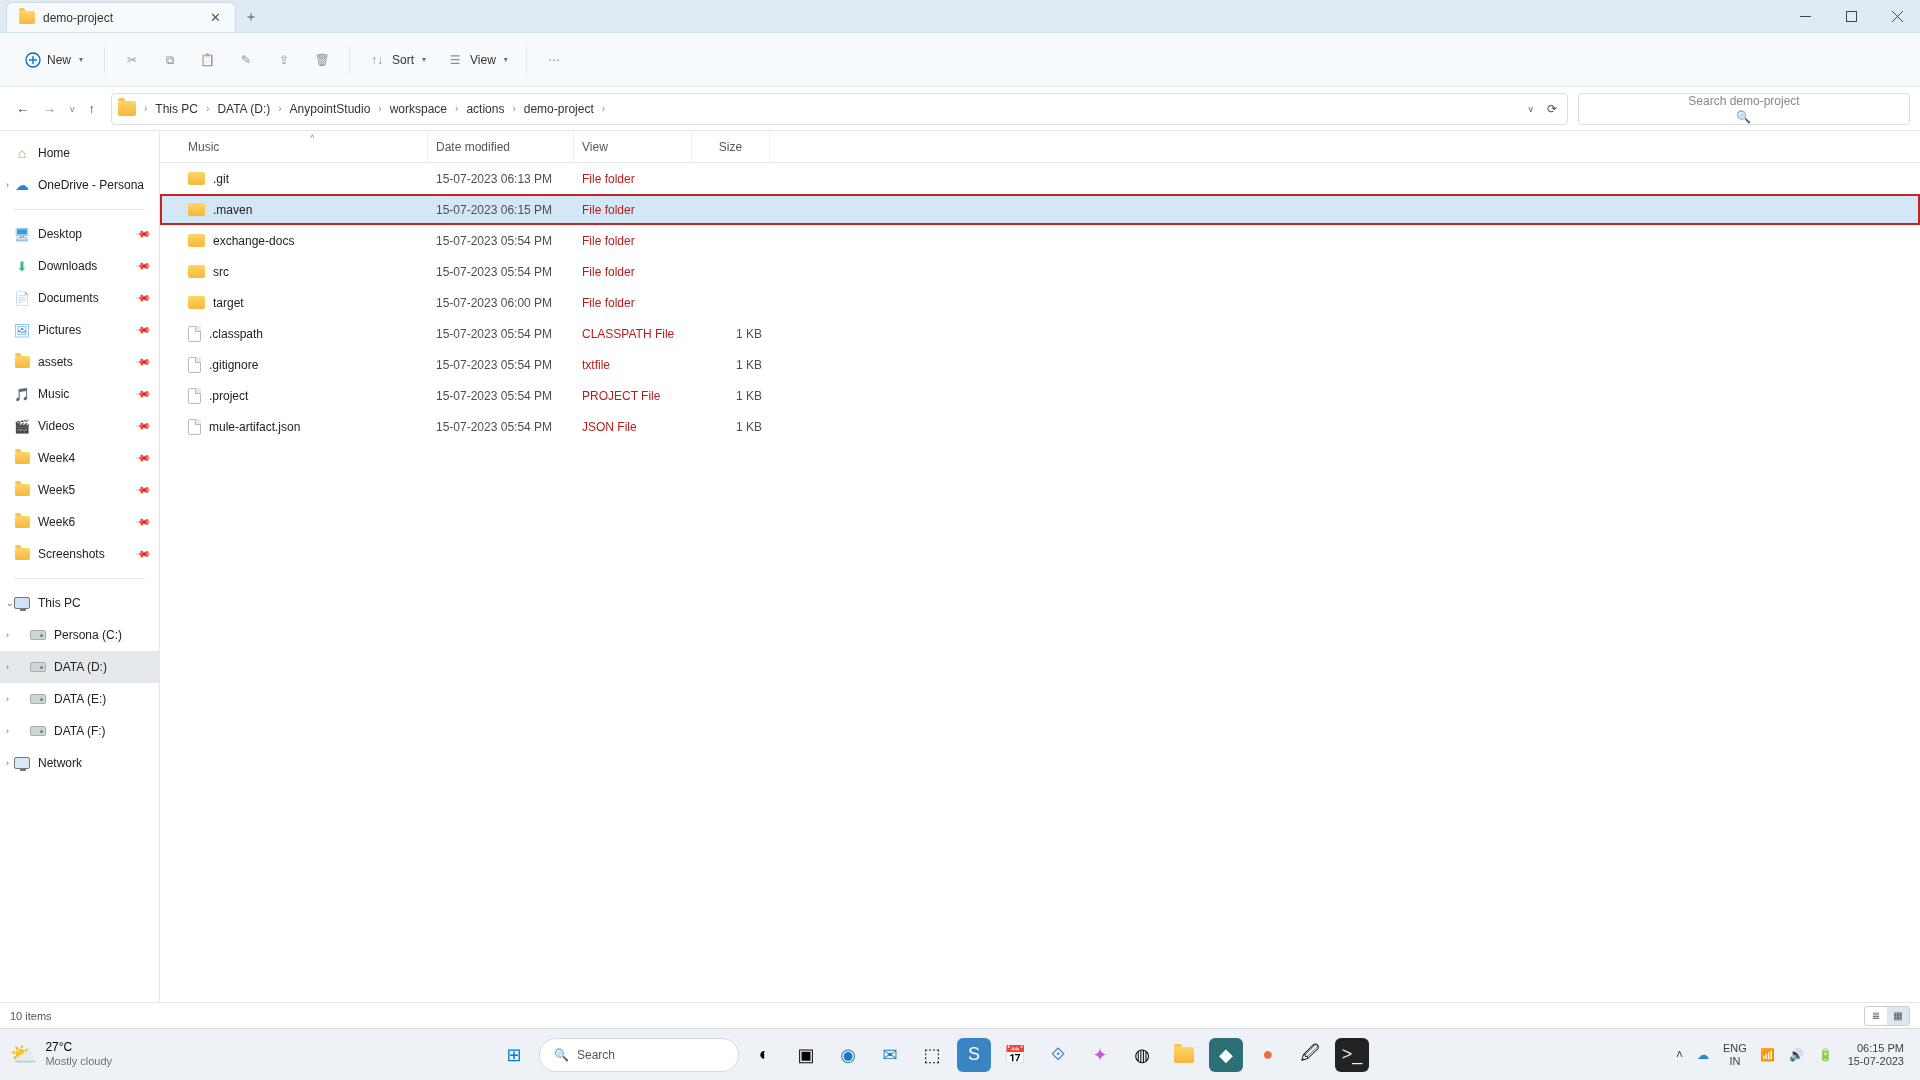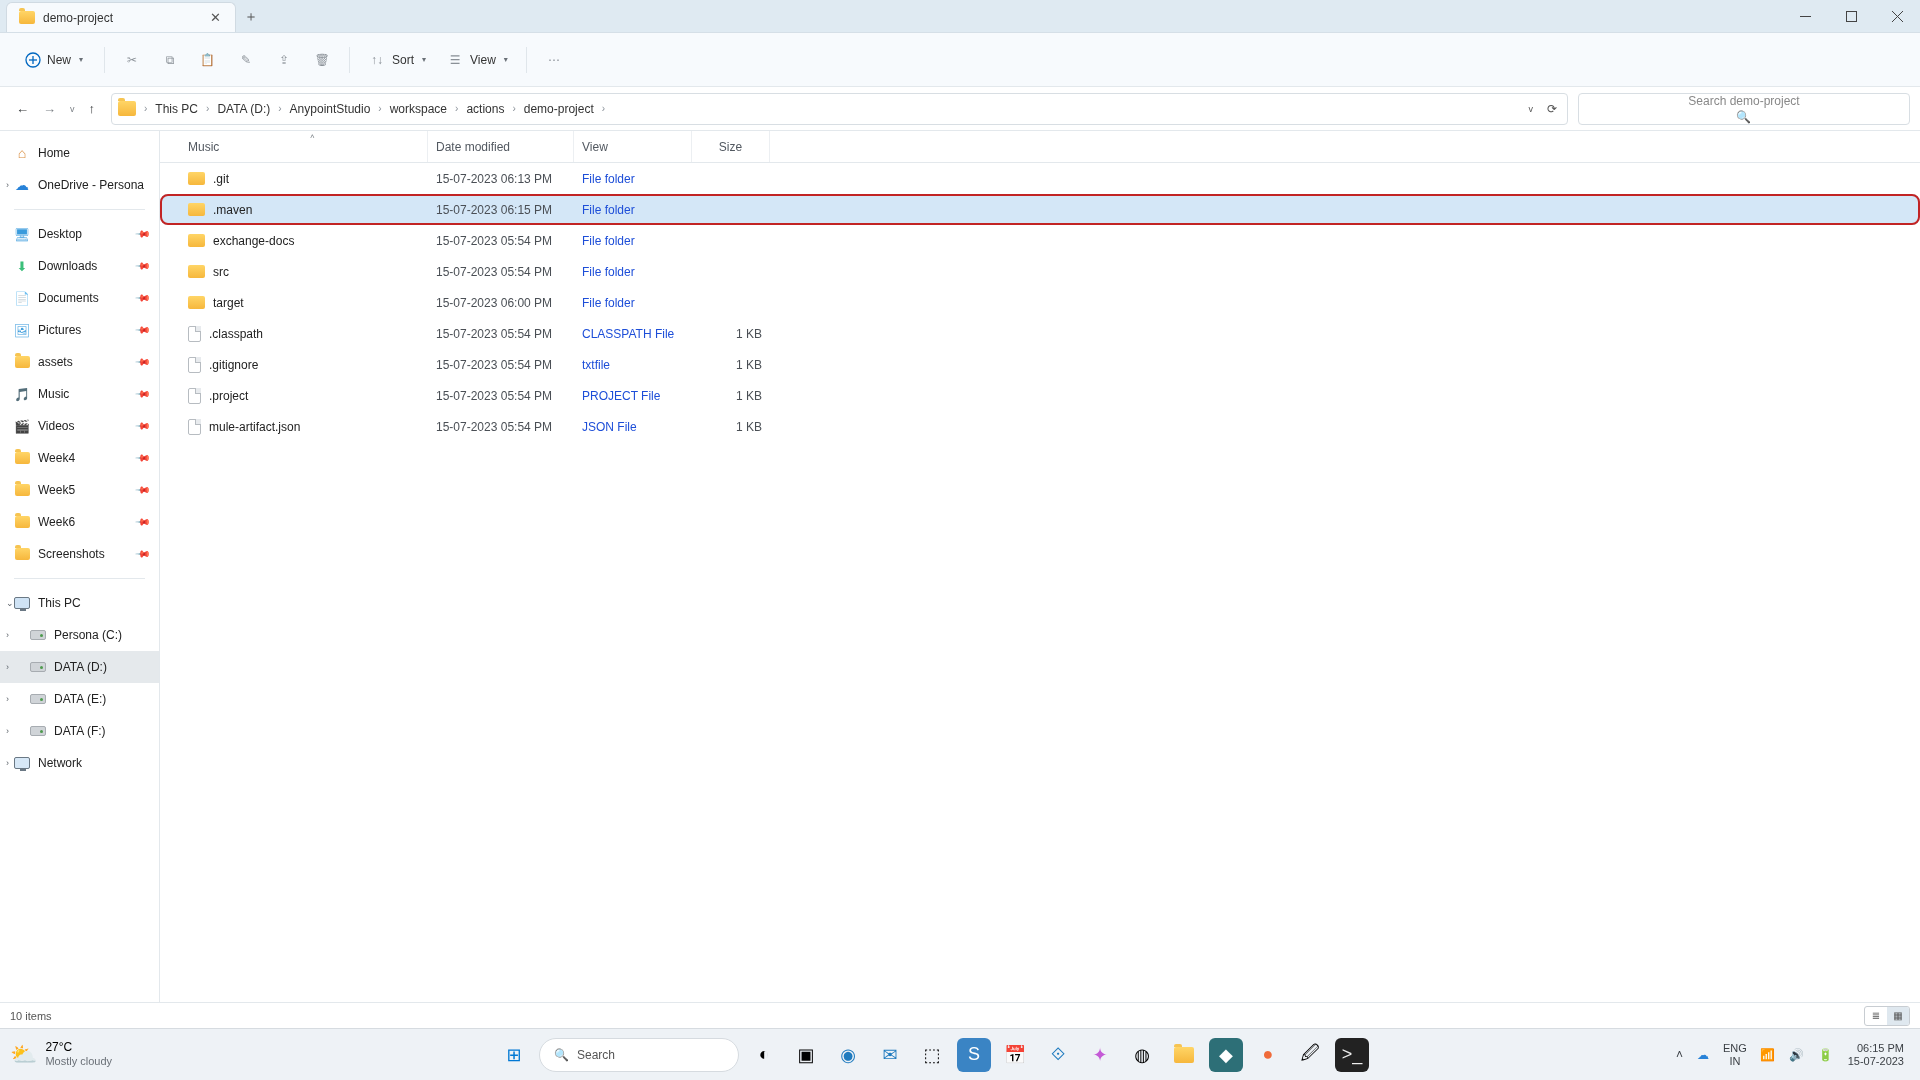--- a/index.html
+++ b/index.html
@@ -70,26 +70,26 @@
 .cols { display: flex; align-items: center; height: 32px; border-bottom: 1px solid #e3e8ec; padding-left: 20px; user-select: none; position: relative; }
 .col { padding: 0 8px; color: #525860; font-size: 12px; display: flex; align-items: center; gap: 4px; border-right: 1px solid #eceff2; height: 100%; }
 .col.name { width: 248px; }
 .col.date { width: 146px; }
 .col.type { width: 118px; }
 .col.size { width: 78px; justify-content: center; }
 .col .sort-caret { font-size: 8px; color: #7a8086; position: absolute; left: 150px; top: 1px; }
 
 .rows { flex: 1; overflow: auto; }
 .row { display: flex; align-items: center; height: 31px; padding-left: 20px; cursor: default; }
-.row.sel { background: #d4e7f7; border-radius: 8px; }
+.row.sel { background: #d4e7f7; }
 .row.hl { outline: 2px solid #c22424; outline-offset: -2px; }
 .cell { padding: 0 8px; white-space: nowrap; overflow: hidden; text-overflow: ellipsis; }
 .cell.name { width: 248px; display: flex; align-items: center; gap: 8px; }
 .cell.date { width: 146px; color: #4a4f55; }
-.cell.type { width: 118px; color: #1d4ed8; }
+.cell.type { width: 118px; color: #b91c1c; }
 .cell.size { width: 78px; color: #4a4f55; text-align: right; }
 
 
 .statusbar { height: 26px; background: #fff; border-top: 1px solid #e3e8ec; display: flex; align-items: center; justify-content: space-between; padding: 0 10px; font-size: 11px; color: #555; }
 .view-toggle { display: flex; border: 1px solid #c8cdd2; border-radius: 3px; overflow: hidden; }
 .vt { width: 22px; height: 18px; display: flex; align-items: center; justify-content: center; font-size: 10px; }
 .vt.active { background: #dfe8ef; }
 
 
 .taskbar { height: 52px; background: #eef2f6; border-top: 1px solid #d6dbe0; display: flex; align-items: center; padding: 0 10px; gap: 8px; font-size: 12px; }

